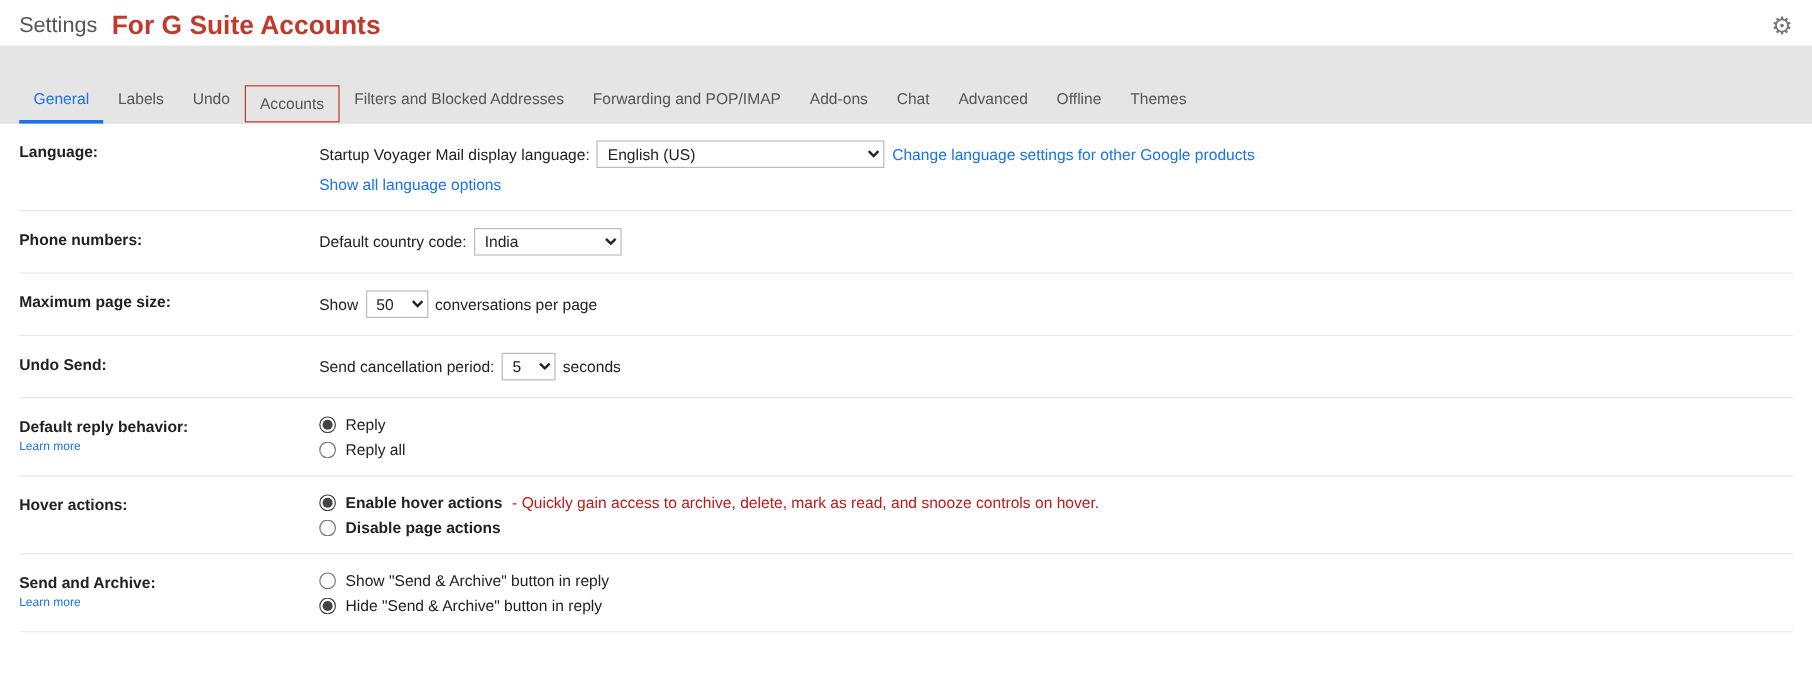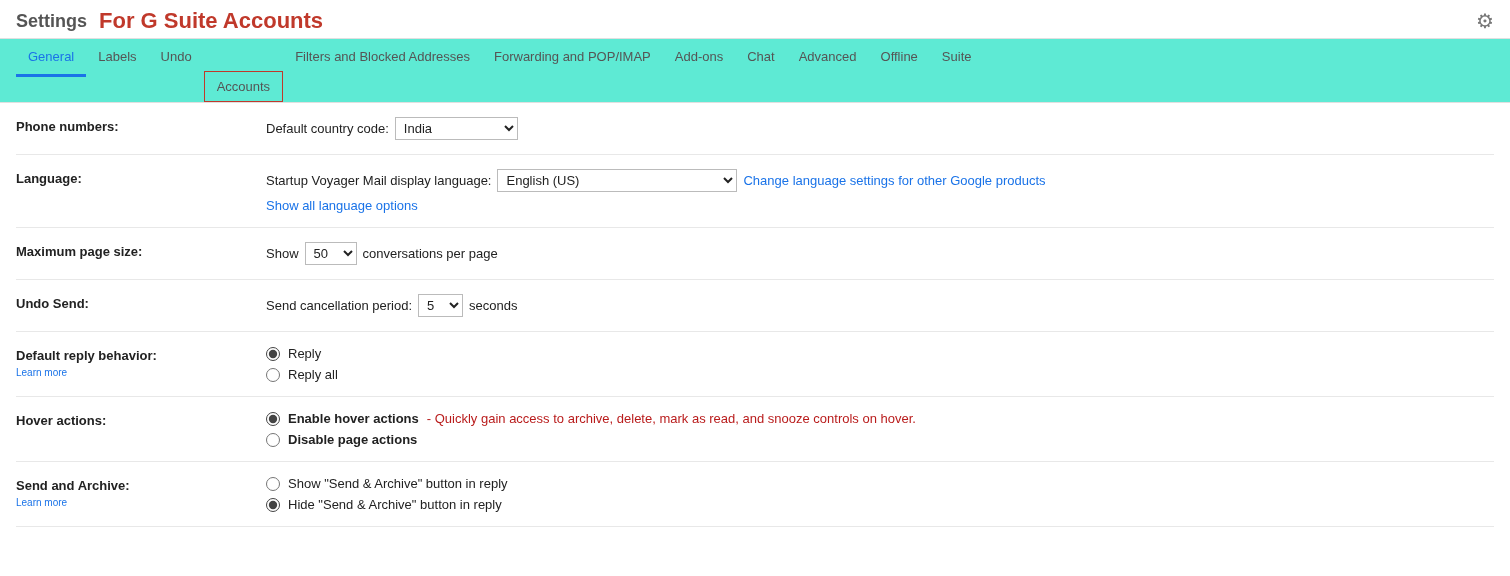--- a/index.html
+++ b/index.html
@@ -14,40 +14,40 @@
       border-bottom: 1px solid #e0e0e0;
     }
     .header-left {
       display: flex;
       align-items: center;
       gap: 12px;
     }
     .settings-title {
       font-size: 18px;
       color: #555;
-      font-weight: bold;
+      font-weight: normal;
     }
     .suite-title {
       font-size: 22px;
       font-weight: bold;
       color: #c0392b;
     }
     .gear-icon {
       font-size: 20px;
       color: #777;
       cursor: pointer;
     }
 
     
     .nav-tabs {
       display: flex;
-      align-items: flex-start;
+      align-items: flex-end;
       padding: 0 16px;
       border-bottom: 1px solid #e0e0e0;
-      background: #5eead4;
+      background: #e5e5e5;
     }
     .nav-tab {
       padding: 10px 12px;
       font-size: 13px;
       color: #555;
       cursor: pointer;
       text-decoration: none;
       white-space: nowrap;
       border-bottom: 3px solid transparent;
       margin-bottom: -1px;
@@ -164,60 +164,60 @@
   <a class="nav-tab active">General</a>
   <a class="nav-tab">Labels</a>
   <a class="nav-tab">Undo</a>
   <a class="nav-tab outlined">Accounts</a>
   <a class="nav-tab">Filters and Blocked Addresses</a>
   <a class="nav-tab">Forwarding and POP/IMAP</a>
   <a class="nav-tab">Add-ons</a>
   <a class="nav-tab">Chat</a>
   <a class="nav-tab">Advanced</a>
   <a class="nav-tab">Offline</a>
-  <a class="nav-tab">Suite</a>
+  <a class="nav-tab">Themes</a>
 </nav>
 
 <div class="content">
-
-  <div class="setting-row">
-    <div class="setting-label">
-      <span>Phone numbers:</span>
-    </div>
-    <div class="setting-content">
-      <div class="row-inline">
-        <span>Default country code:</span>
-        <select>
-          <option>India</option>
-          <option>United States</option>
-          <option>United Kingdom</option>
-          <option>Australia</option>
-        </select>
-      </div>
-    </div>
-  </div>
 
   <div class="setting-row">
     <div class="setting-label">
       <span>Language:</span>
     </div>
     <div class="setting-content">
       <div class="row-inline">
         <span>Startup Voyager Mail display language:</span>
         <select class="language-select">
           <option>English (US)</option>
           <option>English (UK)</option>
           <option>French</option>
           <option>German</option>
           <option>Spanish</option>
         </select>
         <a class="link">Change language settings for other Google products</a>
       </div>
       <div>
         <a class="link">Show all language options</a>
+      </div>
+    </div>
+  </div>
+
+  <div class="setting-row">
+    <div class="setting-label">
+      <span>Phone numbers:</span>
+    </div>
+    <div class="setting-content">
+      <div class="row-inline">
+        <span>Default country code:</span>
+        <select>
+          <option>India</option>
+          <option>United States</option>
+          <option>United Kingdom</option>
+          <option>Australia</option>
+        </select>
       </div>
     </div>
   </div>
 
   <div class="setting-row">
     <div class="setting-label">
       <span>Maximum page size:</span>
     </div>
     <div class="setting-content">
       <div class="row-inline">

